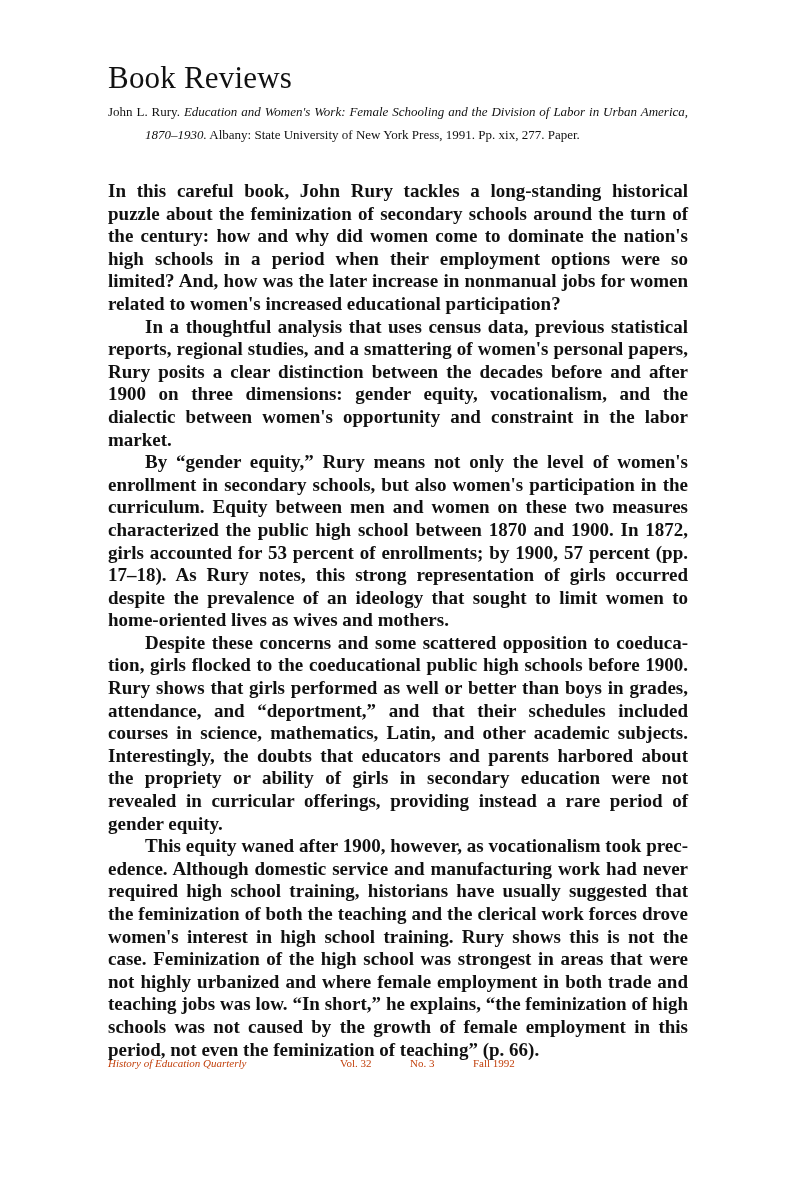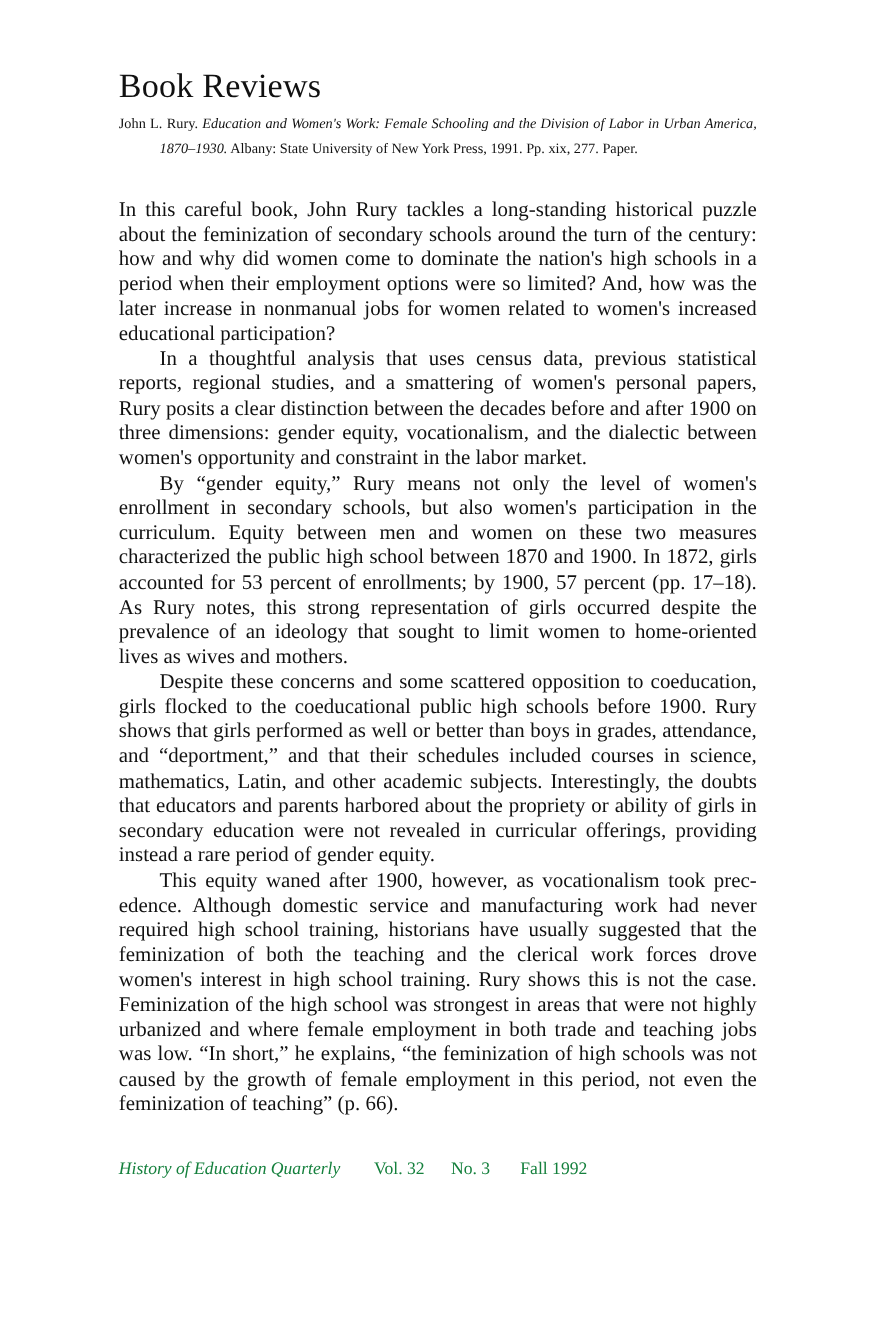--- a/index.html
+++ b/index.html
@@ -51,36 +51,37 @@
     }
     .body-text {
       position: absolute;
       left: 0;
       top: 180px;
       width: 580px;
       font-size: 19px;
       line-height: 22.6px;
       text-align: justify;
       hyphens: manual;
+      font-weight: bold;
     }
     .body-text p {
       margin: 0;
       text-indent: 37px;
     }
     .body-text p.first {
       text-indent: 0;
     }
     .footer {
       position: absolute;
       left: 0;
       top: 1054px;
-      font-size: 16px;
+      font-size: 11px;
       line-height: 18px;
       white-space: nowrap;
-      color: #15803d;
+      color: #c2410c;
     }
     .footer span {
       display: inline-block;
     }
     .footer .journal {
       font-style: italic;
       width: 232px;
     }
     .footer .vol {
       width: 70px;

